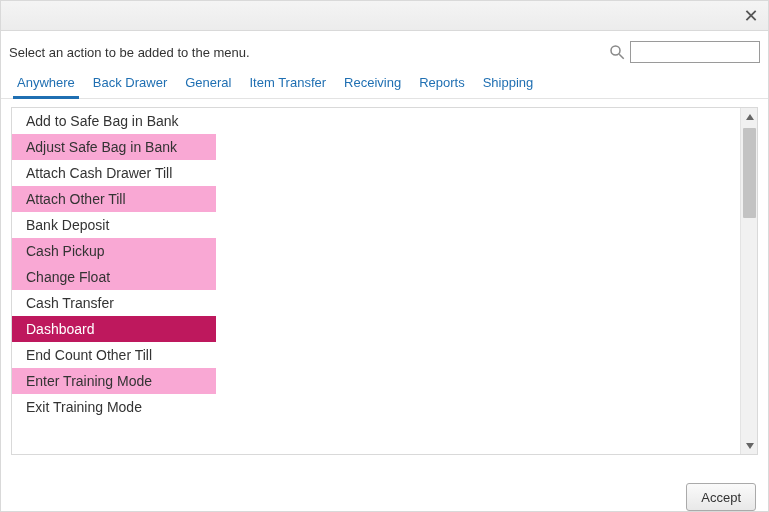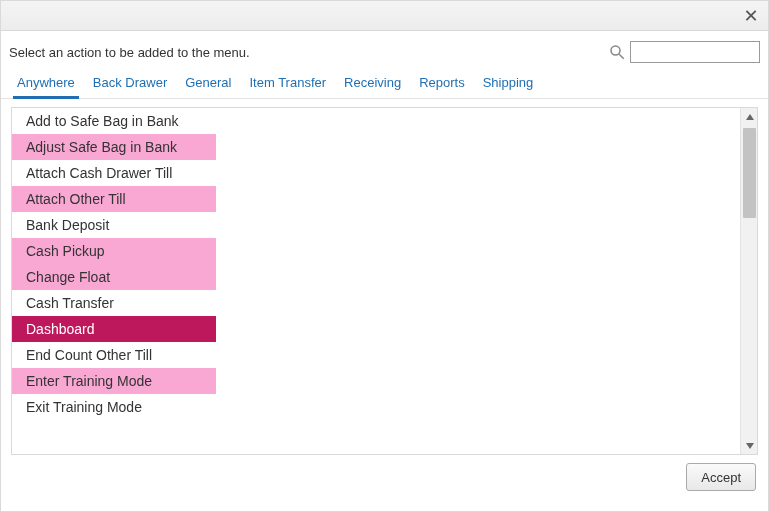--- a/index.html
+++ b/index.html
@@ -135,21 +135,21 @@
     background: #c3c3c3;
     border-radius: 1px;
     cursor: pointer;
   }
   .footer {
     position: absolute;
     left: 0; right: 0; bottom: 0;
     height: 48px;
     display: flex;
     justify-content: flex-end;
-    align-items: flex-start;
+    align-items: flex-end;
     padding-right: 12px;
   }
   .accept-btn {
     height: 28px;
     padding: 0 14px;
     border: 1px solid #aaa;
     background: linear-gradient(#fafafa, #e8e8e8);
     border-radius: 3px;
     cursor: pointer;
     font-size: 13px;

